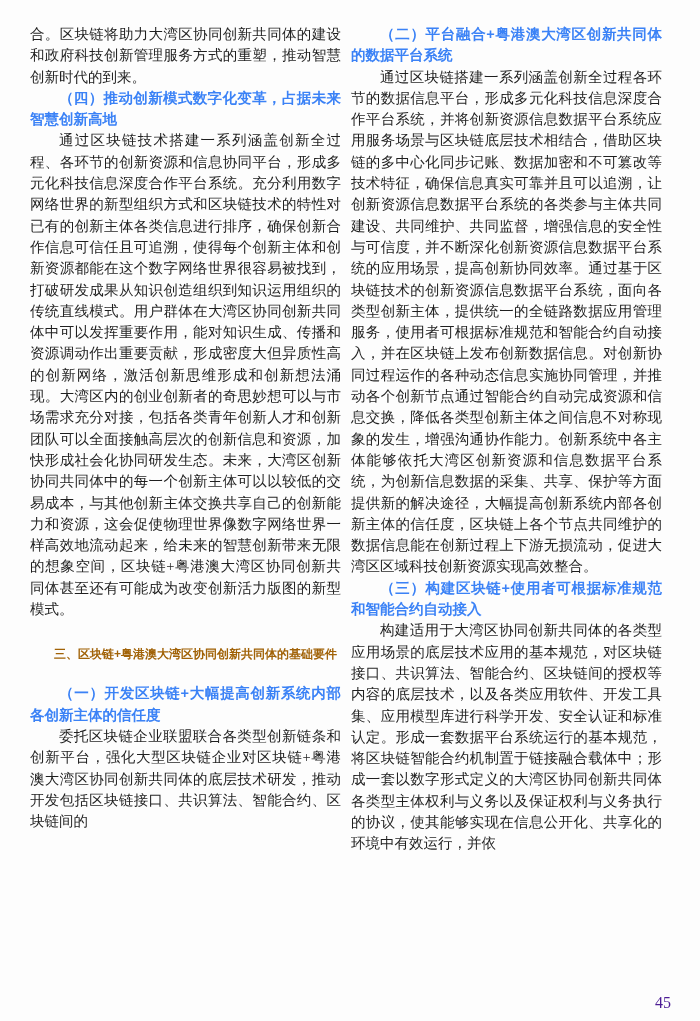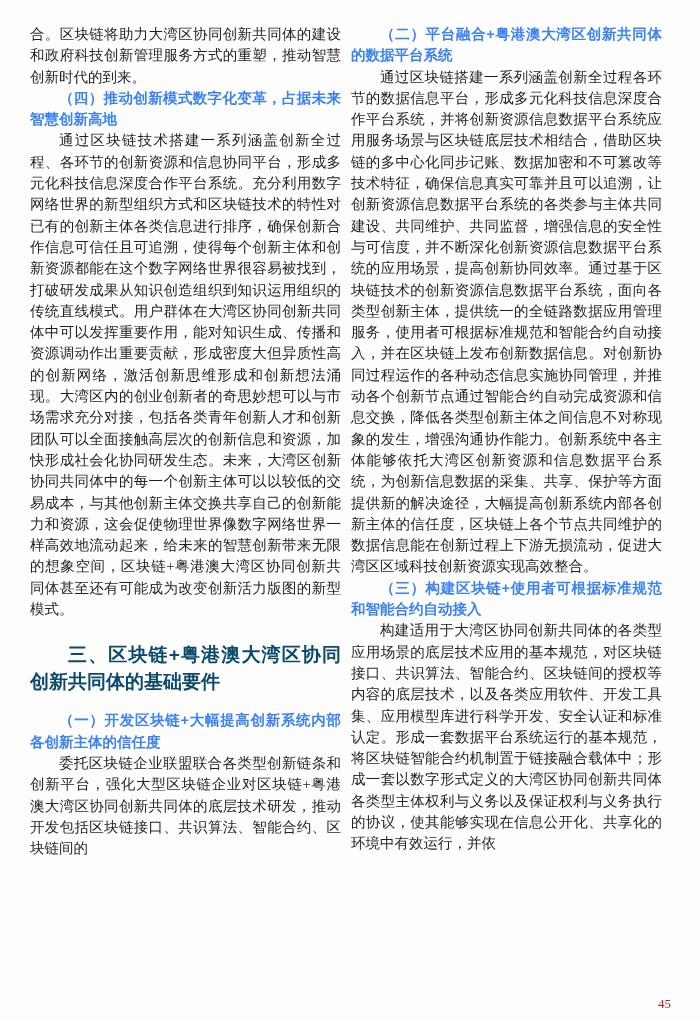--- a/index.html
+++ b/index.html
@@ -41,34 +41,34 @@
   }
   .col p.sub {
     font-family: "Liberation Sans", "DejaVu Sans", sans-serif;
     font-weight: 700;
     color: #3b82f6;
   }
   .col h2.section {
     margin: 21px 0 15px 0;
     font-family: "Liberation Sans", "DejaVu Sans", sans-serif;
     font-weight: 700;
-    font-size: 19px;
+    font-size: 12px;
     line-height: 27px;
     text-indent: 2em;
     text-align: justify;
-    color: #0c4a6e;
+    color: #a16207;
     word-break: break-all;
   }
   .page-number {
     position: absolute;
     right: 29px;
     bottom: 9px;
-    font-size: 13px;
+    font-size: 16px;
     font-family: "Liberation Serif", "DejaVu Serif", serif;
-    color: #b91c1c;
+    color: #4c1d95;
   }
 </style>
 </head>
 <body>
 
 <div class="page">
   <div class="columns">
 
     <div class="col">
       <p class="cont">合。区块链将助力大湾区协同创新共同体的建设和政府科技创新管理服务方式的重塑，推动智慧创新时代的到来。</p>

